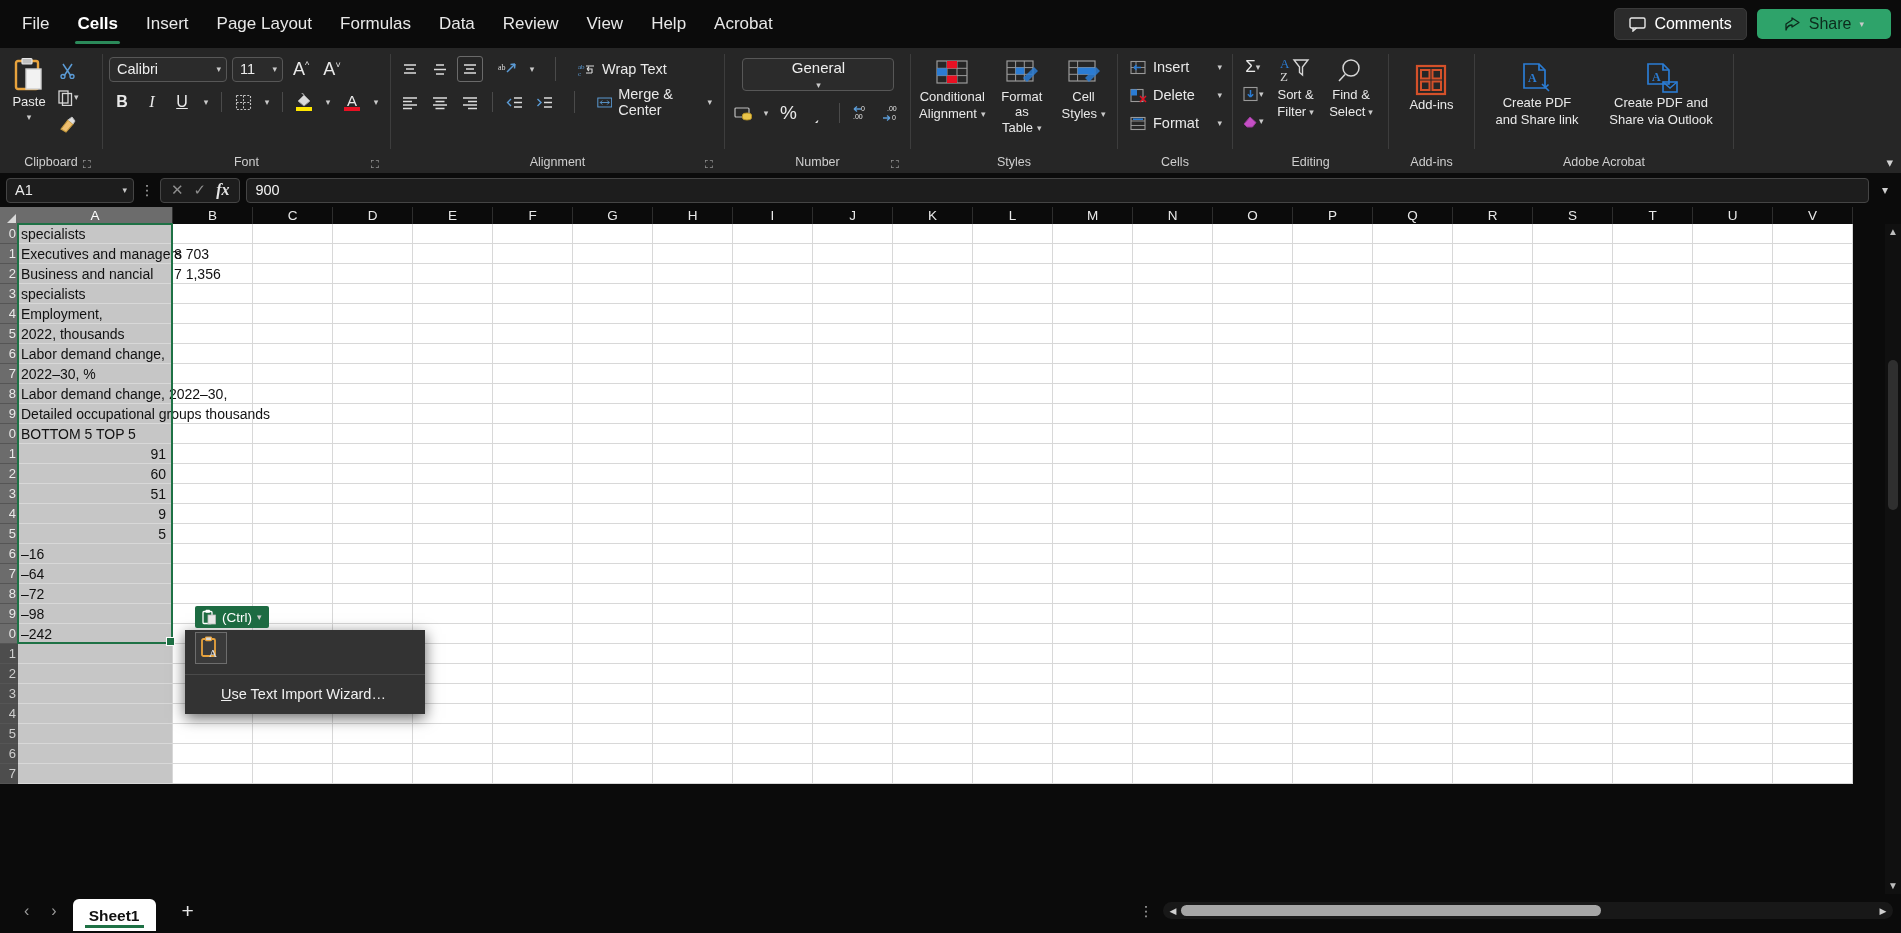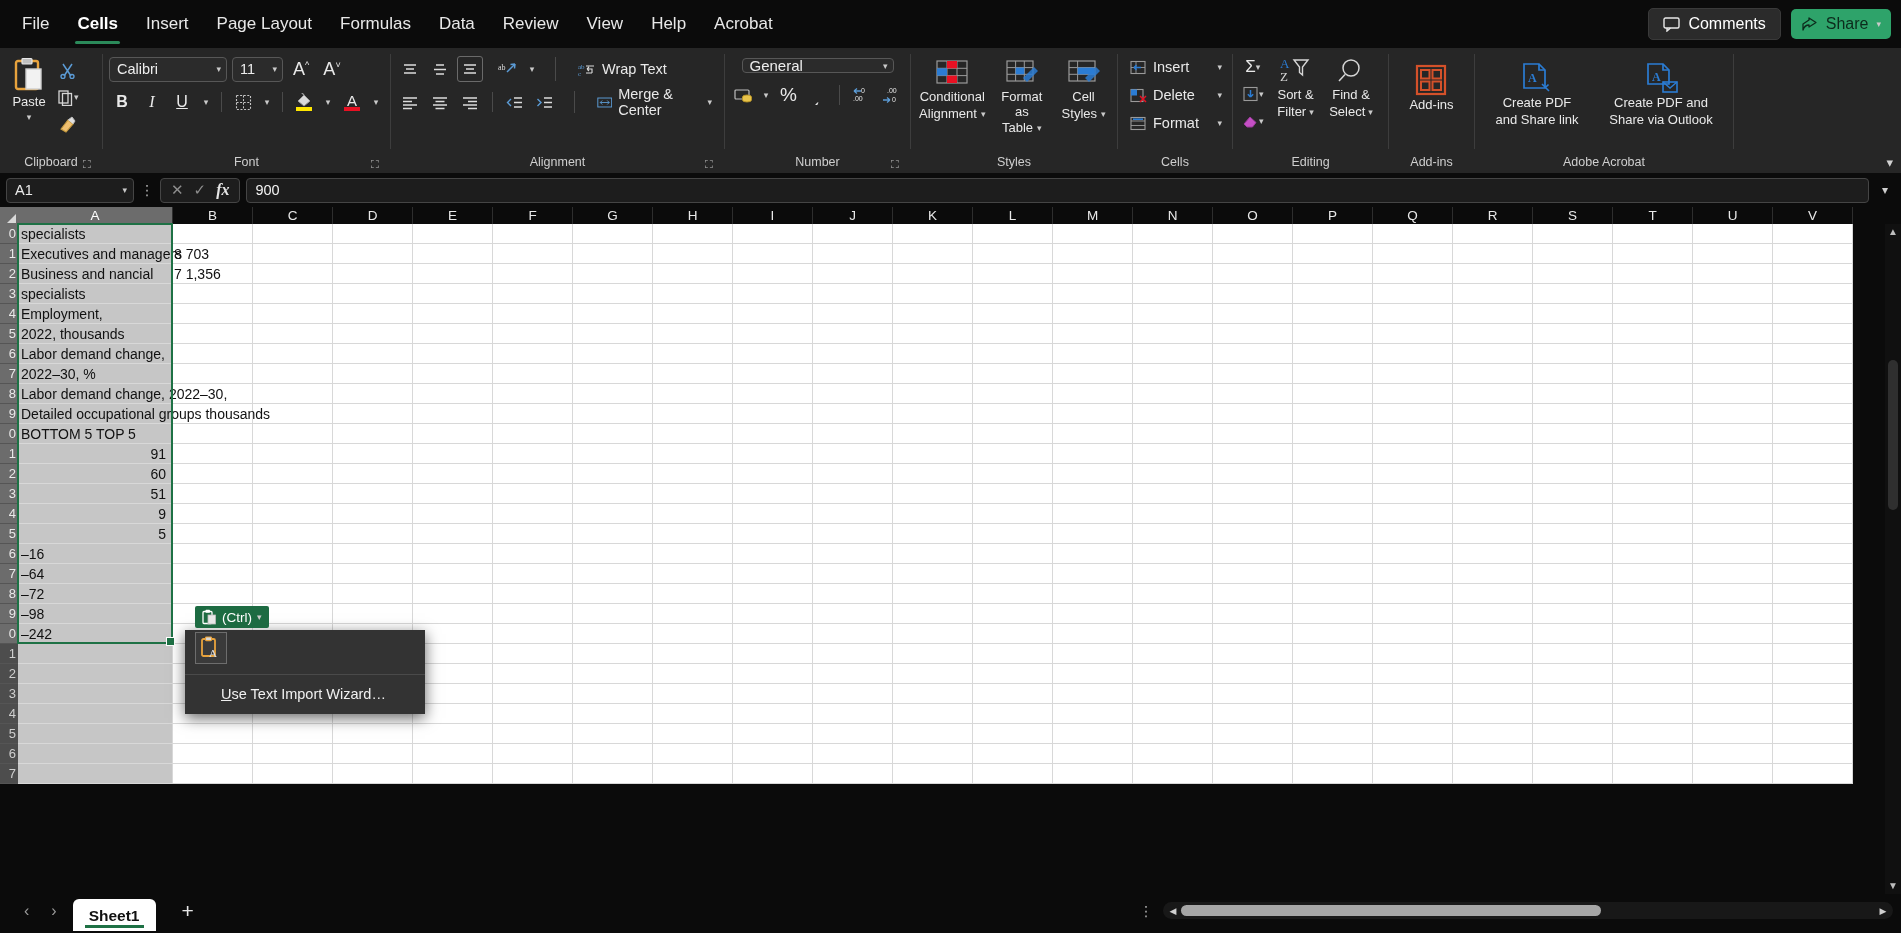--- a/index.html
+++ b/index.html
@@ -33,21 +33,21 @@
     display: flex; align-items: center; gap: 10px;
   }
   .comments-btn {
     display: flex; align-items: center; gap: 8px;
     background: #2b2b2b; color: #fff; border: 1px solid #3a3a3a;
     border-radius: 5px; padding: 6px 14px; font-size: 16px;
   }
   .share-btn {
     display: flex; align-items: center; gap: 8px;
     background: #2ea36a; color: #0c2b1c; border: none;
-    border-radius: 5px; padding: 6px 10px; font-size: 16px; font-weight: 500;
+    border-radius: 5px; padding: 6px 27px; font-size: 16px; font-weight: 500;
   }
 
   
   .ribbon {
     height: 125px; background: #262626; position: relative;
     display: flex; align-items: stretch;
   }
   .grp { position: relative; display: flex; flex-direction: column; }
   .grp-body { flex: 1; display: flex; align-items: flex-start; padding: 5px 6px 0 6px; }
   .grp-label {
@@ -76,21 +76,21 @@
   .caret { font-size: 9px; color: #cacaca; }
 
   .fontname, .fontsize, .numfmt {
     background: #2b2b2b; border: 1px solid #575757; border-radius: 4px;
     color: #ededed; font-size: 14.5px; height: 25px;
     display: flex; align-items: center; justify-content: space-between;
     padding: 0 5px 0 7px;
   }
   .fontname { width: 118px; }
   .fontsize { width: 51px; }
-  .numfmt { width: 152px; height: 15px; font-size: 15px; }
+  .numfmt { width: 152px; height: 33px; font-size: 15px; flex-direction: column; }
   .stack3 { display: flex; flex-direction: column; gap: 1px; }
 
   .ribbon-collapse {
     position: absolute; right: 8px; bottom: 3px; color: #d2d2d2; font-size: 13px;
   }
 
   
   .fbar {
     height: 34px; background: #0b0b0b; display: flex; align-items: center;
     padding: 0 6px; gap: 6px;

